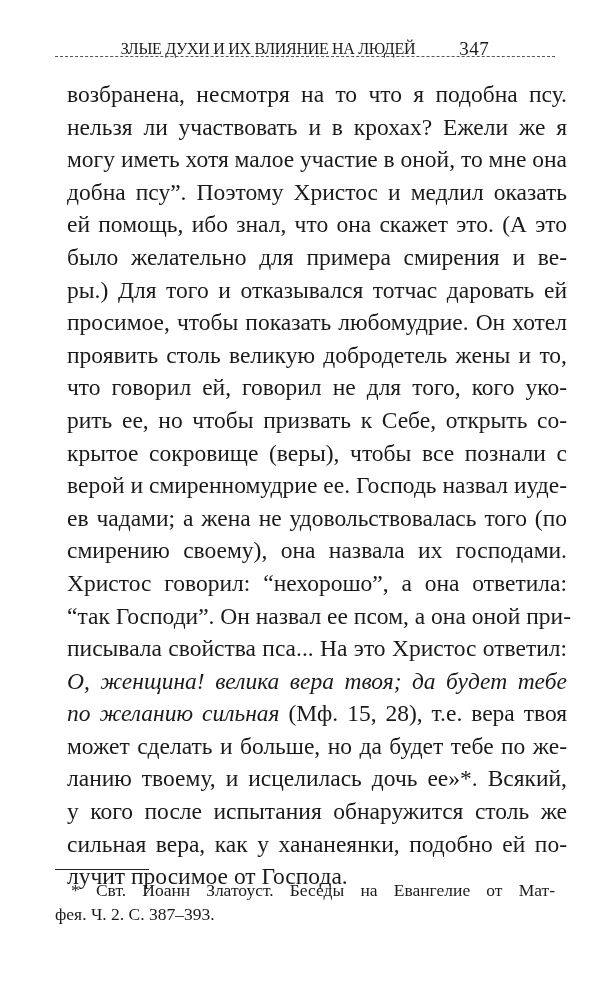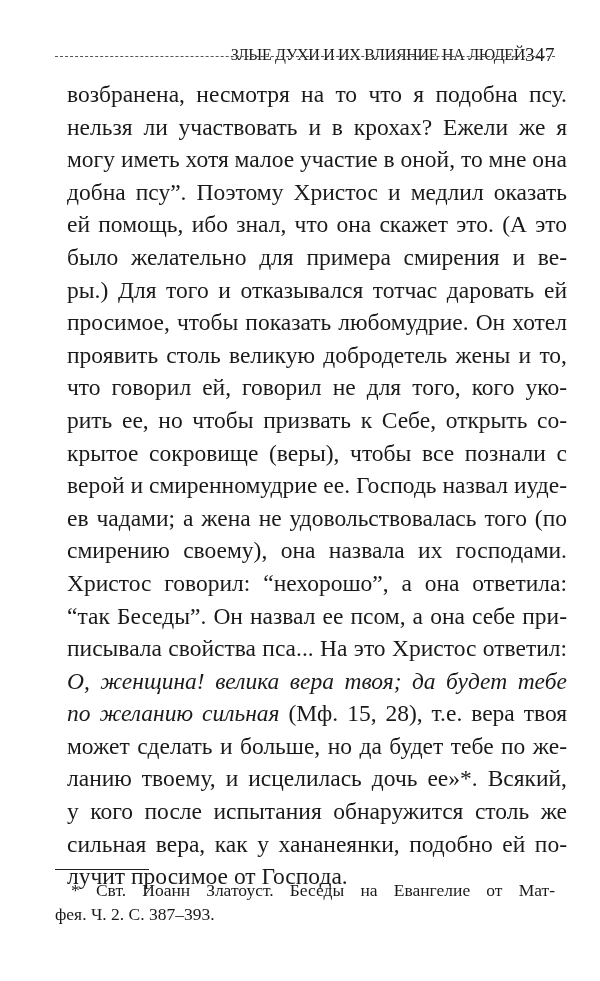--- a/index.html
+++ b/index.html
@@ -1,21 +1,21 @@
 <!DOCTYPE html>
 <html><head>
   <meta charset="utf-8">
   <style>
     html, body { margin: 0; padding: 0; background: #ffffff; }
     body { width: 600px; height: 981px; position: relative; overflow: hidden; color: #1a1a1a; }
     .page { position: absolute; left: 55px; top: 0; width: 500px; }
     .running-head {
-      position: absolute; top: 43px; left: 0; width: 500px; height: 22px;
+      position: absolute; top: 37px; left: 0; width: 500px; height: 22px;
       font-family: "Liberation Serif", serif; font-size: 16px; line-height: 20px;
-      display: flex; justify-content: flex-end; align-items: flex-end;
+      display: flex; justify-content: center; align-items: flex-end; gap: 44px;
     }
     .running-head .title { letter-spacing: -0.3px; transform: scaleY(1.05); }
     .running-head .pageno { font-size: 19px; letter-spacing: 0.5px; }
     .head-rule {
       position: absolute; top: 56px; left: 0; width: 500px; height: 0;
       border-top: 1px dashed #555;
     }
     .body-text {
       position: absolute; top: 78px; left: 12px; width: 500px;
       font-family: "Liberation Serif", serif; font-size: 23.5px; line-height: 32.6px;
@@ -57,21 +57,21 @@
     <span class="line">ры.) Для того и отказывался тотчас даровать ей</span>
     <span class="line">просимое, чтобы показать любомудрие. Он хотел</span>
     <span class="line">проявить столь великую добродетель жены и то,</span>
     <span class="line">что говорил ей, говорил не для того, кого уко-</span>
     <span class="line">рить ее, но чтобы призвать к Себе, открыть со-</span>
     <span class="line">крытое сокровище (веры), чтобы все познали с</span>
     <span class="line">верой и смиренномудрие ее. Господь назвал иуде-</span>
     <span class="line">ев чадами; а жена не удовольствовалась того (по</span>
     <span class="line">смирению своему), она назвала их господами.</span>
     <span class="line">Христос говорил: “нехорошо”, а она ответила:</span>
-    <span class="line">“так Беседы”. Он назвал ее псом, а она себе при-</span>
+    <span class="line">“так Господи”. Он назвал ее псом, а она оной при-</span>
     <span class="line">писывала свойства пса... На это Христос ответил:</span>
     <span class="line it">О, женщина! велика вера твоя; да будет тебе</span>
     <span class="line"><span class="it">по желанию сильная</span><span> (Мф. 15, 28), т.е. вера твоя</span></span>
     <span class="line">может сделать и больше, но да будет тебе по же-</span>
     <span class="line">ланию твоему, и исцелилась дочь ее»*. Всякий,</span>
     <span class="line">у кого после испытания обнаружится столь же</span>
     <span class="line">сильная вера, как у хананеянки, подобно ей по-</span>
     <span class="line last">лучит просимое от Господа.</span>
   </div>
 

